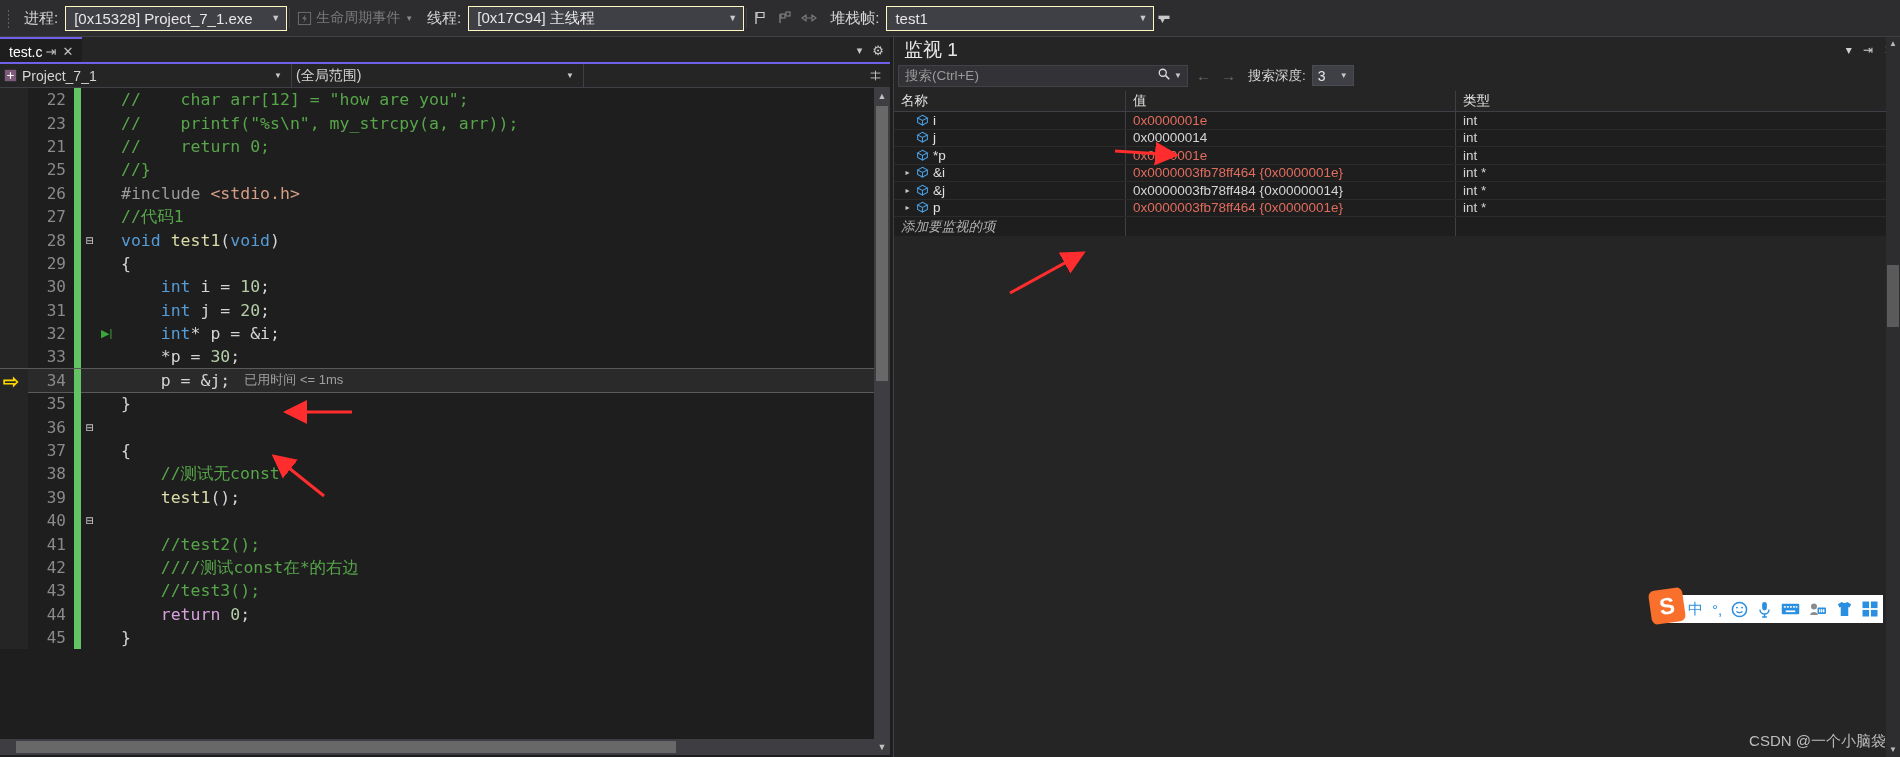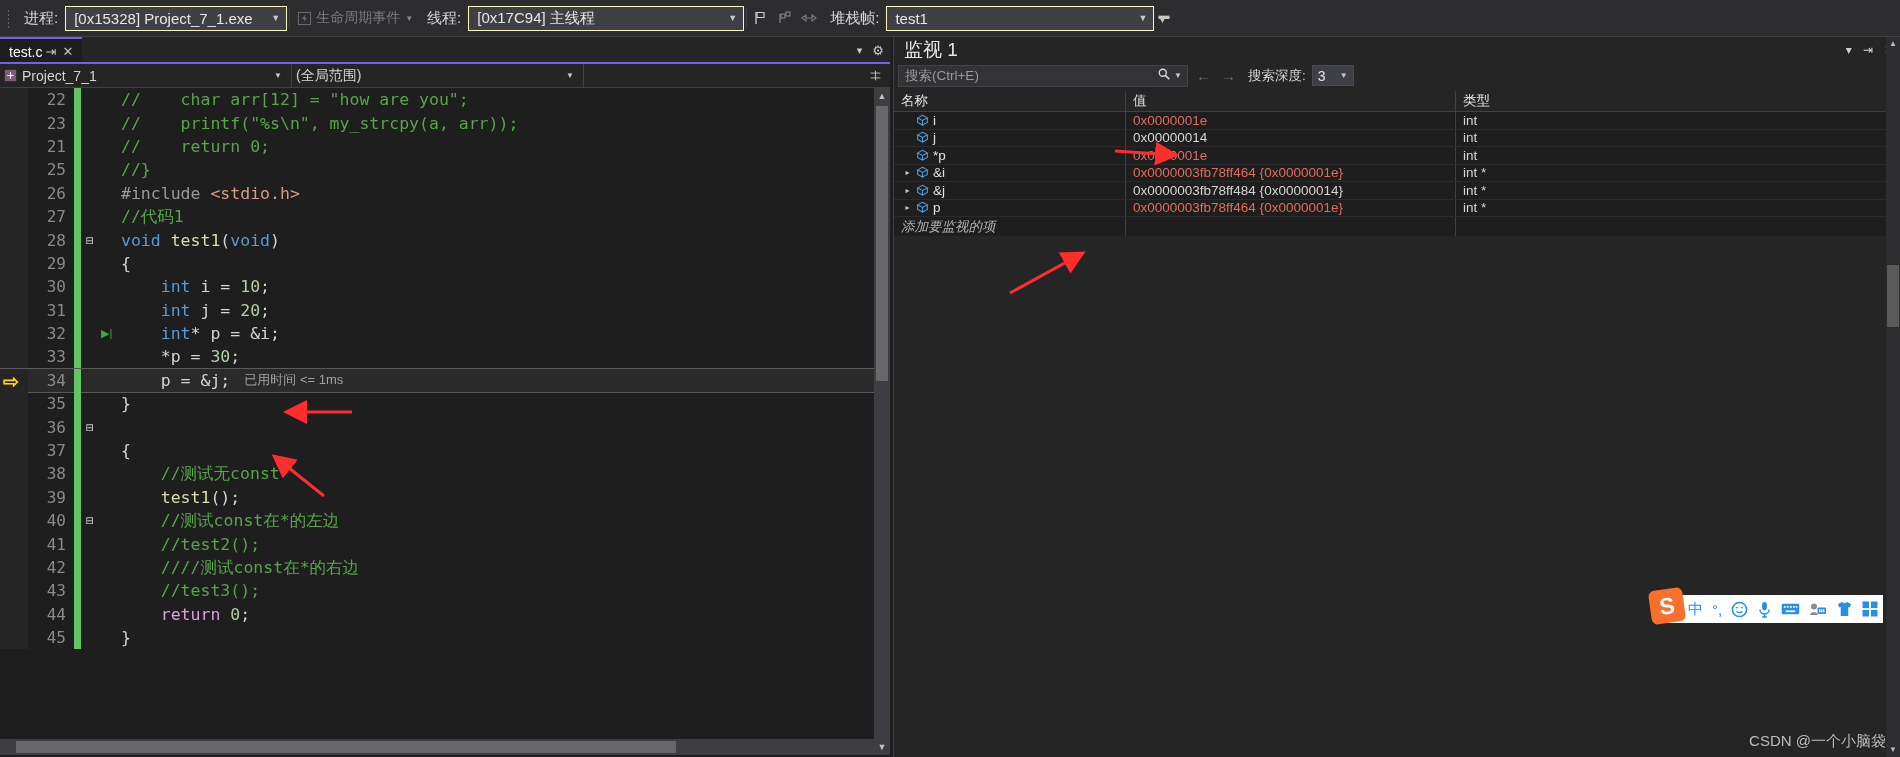--- a/index.html
+++ b/index.html
@@ -290,21 +290,21 @@
           <div class="crow"><div class="gutter-bp"></div><div class="lnum">30</div><div class="changebar mod"></div><div class="fold"></div><div style="position: relative; display: flex; align-items: center; flex: 1 1 0%; height: 100%;"><div class="ctext" style="margin-left: 22px;">    <span class="kw">int</span> i = <span class="num">10</span>;</div></div></div>
           <div class="crow"><div class="gutter-bp"></div><div class="lnum">31</div><div class="changebar mod"></div><div class="fold"></div><div style="position: relative; display: flex; align-items: center; flex: 1 1 0%; height: 100%;"><div class="ctext" style="margin-left: 22px;">    <span class="kw">int</span> j = <span class="num">20</span>;</div></div></div>
           <div class="crow"><div class="gutter-bp"></div><div class="lnum">32</div><div class="changebar mod"></div><div class="fold"></div><div style="position: relative; display: flex; align-items: center; flex: 1 1 0%; height: 100%;"><span class="bp-arrow">▶|</span><div class="ctext" style="margin-left: 22px;">    <span class="kw">int</span>* p = &amp;i;</div></div></div>
           <div class="crow"><div class="gutter-bp"></div><div class="lnum">33</div><div class="changebar mod"></div><div class="fold"></div><div style="position: relative; display: flex; align-items: center; flex: 1 1 0%; height: 100%;"><div class="ctext" style="margin-left: 22px;">    *p = <span class="num">30</span>;</div></div></div>
           <div class="crow exec-row"><div class="gutter-bp" style="position: relative;"><span class="yellow-arrow" style="top: 1px;">⇨</span></div><div class="lnum">34</div><div class="changebar mod"></div><div class="fold"></div><div style="position: relative; display: flex; align-items: center; flex: 1 1 0%; height: 100%;"><div class="ctext" style="margin-left: 22px;">    p = &amp;j;</div><span class="elapsed" style="margin-left: 14px;">已用时间 &lt;= 1ms</span></div></div>
           <div class="crow"><div class="gutter-bp"></div><div class="lnum">35</div><div class="changebar mod"></div><div class="fold"></div><div style="position: relative; display: flex; align-items: center; flex: 1 1 0%; height: 100%;"><div class="ctext" style="margin-left: 22px;"><span class="pln">}</span></div></div></div>
           <div class="crow"><div class="gutter-bp"></div><div class="lnum">36</div><div class="changebar mod"></div><div class="fold">⊟</div></div>
           <div class="crow"><div class="gutter-bp"></div><div class="lnum">37</div><div class="changebar mod"></div><div class="fold"></div><div style="position: relative; display: flex; align-items: center; flex: 1 1 0%; height: 100%;"><div class="ctext" style="margin-left: 22px;"><span class="pln">{</span></div></div></div>
           <div class="crow"><div class="gutter-bp"></div><div class="lnum">38</div><div class="changebar mod"></div><div class="fold"></div><div style="position: relative; display: flex; align-items: center; flex: 1 1 0%; height: 100%;"><div class="ctext" style="margin-left: 22px;">    <span class="cm">//测试无const</span></div></div></div>
           <div class="crow"><div class="gutter-bp"></div><div class="lnum">39</div><div class="changebar mod"></div><div class="fold"></div><div style="position: relative; display: flex; align-items: center; flex: 1 1 0%; height: 100%;"><div class="ctext" style="margin-left: 22px;">    <span class="fn">test1</span><span class="pln">();</span></div></div></div>
-          <div class="crow"><div class="gutter-bp"></div><div class="lnum">40</div><div class="changebar mod"></div><div class="fold">⊟</div><div style="position: relative; display: flex; align-items: center; flex: 1 1 0%; height: 100%;"><div class="ctext" style="margin-left: 22px;">    <span class="cm">//测试const在*的左边</span></div></div></div>
+          <div class="crow"><div class="gutter-bp"></div><div class="lnum">40</div><div class="changebar mod"></div><div class="fold">⊟</div></div>
           <div class="crow"><div class="gutter-bp"></div><div class="lnum">41</div><div class="changebar mod"></div><div class="fold"></div><div style="position: relative; display: flex; align-items: center; flex: 1 1 0%; height: 100%;"><div class="ctext" style="margin-left: 22px;">    <span class="cm">//test2();</span></div></div></div>
           <div class="crow"><div class="gutter-bp"></div><div class="lnum">42</div><div class="changebar mod"></div><div class="fold"></div><div style="position: relative; display: flex; align-items: center; flex: 1 1 0%; height: 100%;"><div class="ctext" style="margin-left: 22px;">    <span class="cm">////测试const在*的右边</span></div></div></div>
           <div class="crow"><div class="gutter-bp"></div><div class="lnum">43</div><div class="changebar mod"></div><div class="fold"></div><div style="position: relative; display: flex; align-items: center; flex: 1 1 0%; height: 100%;"><div class="ctext" style="margin-left: 22px;">    <span class="cm">//test3();</span></div></div></div>
           <div class="crow"><div class="gutter-bp"></div><div class="lnum">44</div><div class="changebar mod"></div><div class="fold"></div><div style="position: relative; display: flex; align-items: center; flex: 1 1 0%; height: 100%;"><div class="ctext" style="margin-left: 22px;">    <span class="ctl">return</span> <span class="num">0</span>;</div></div></div>
           <div class="crow"><div class="gutter-bp"></div><div class="lnum">45</div><div class="changebar mod"></div><div class="fold"></div><div style="position: relative; display: flex; align-items: center; flex: 1 1 0%; height: 100%;"><div class="ctext" style="margin-left: 22px;"><span class="pln">}</span></div></div></div>
         </div>
 
       <div class="ed-scroll">
         <div class="up">▲</div>
         <div class="thumb" style="top:18px"></div>

